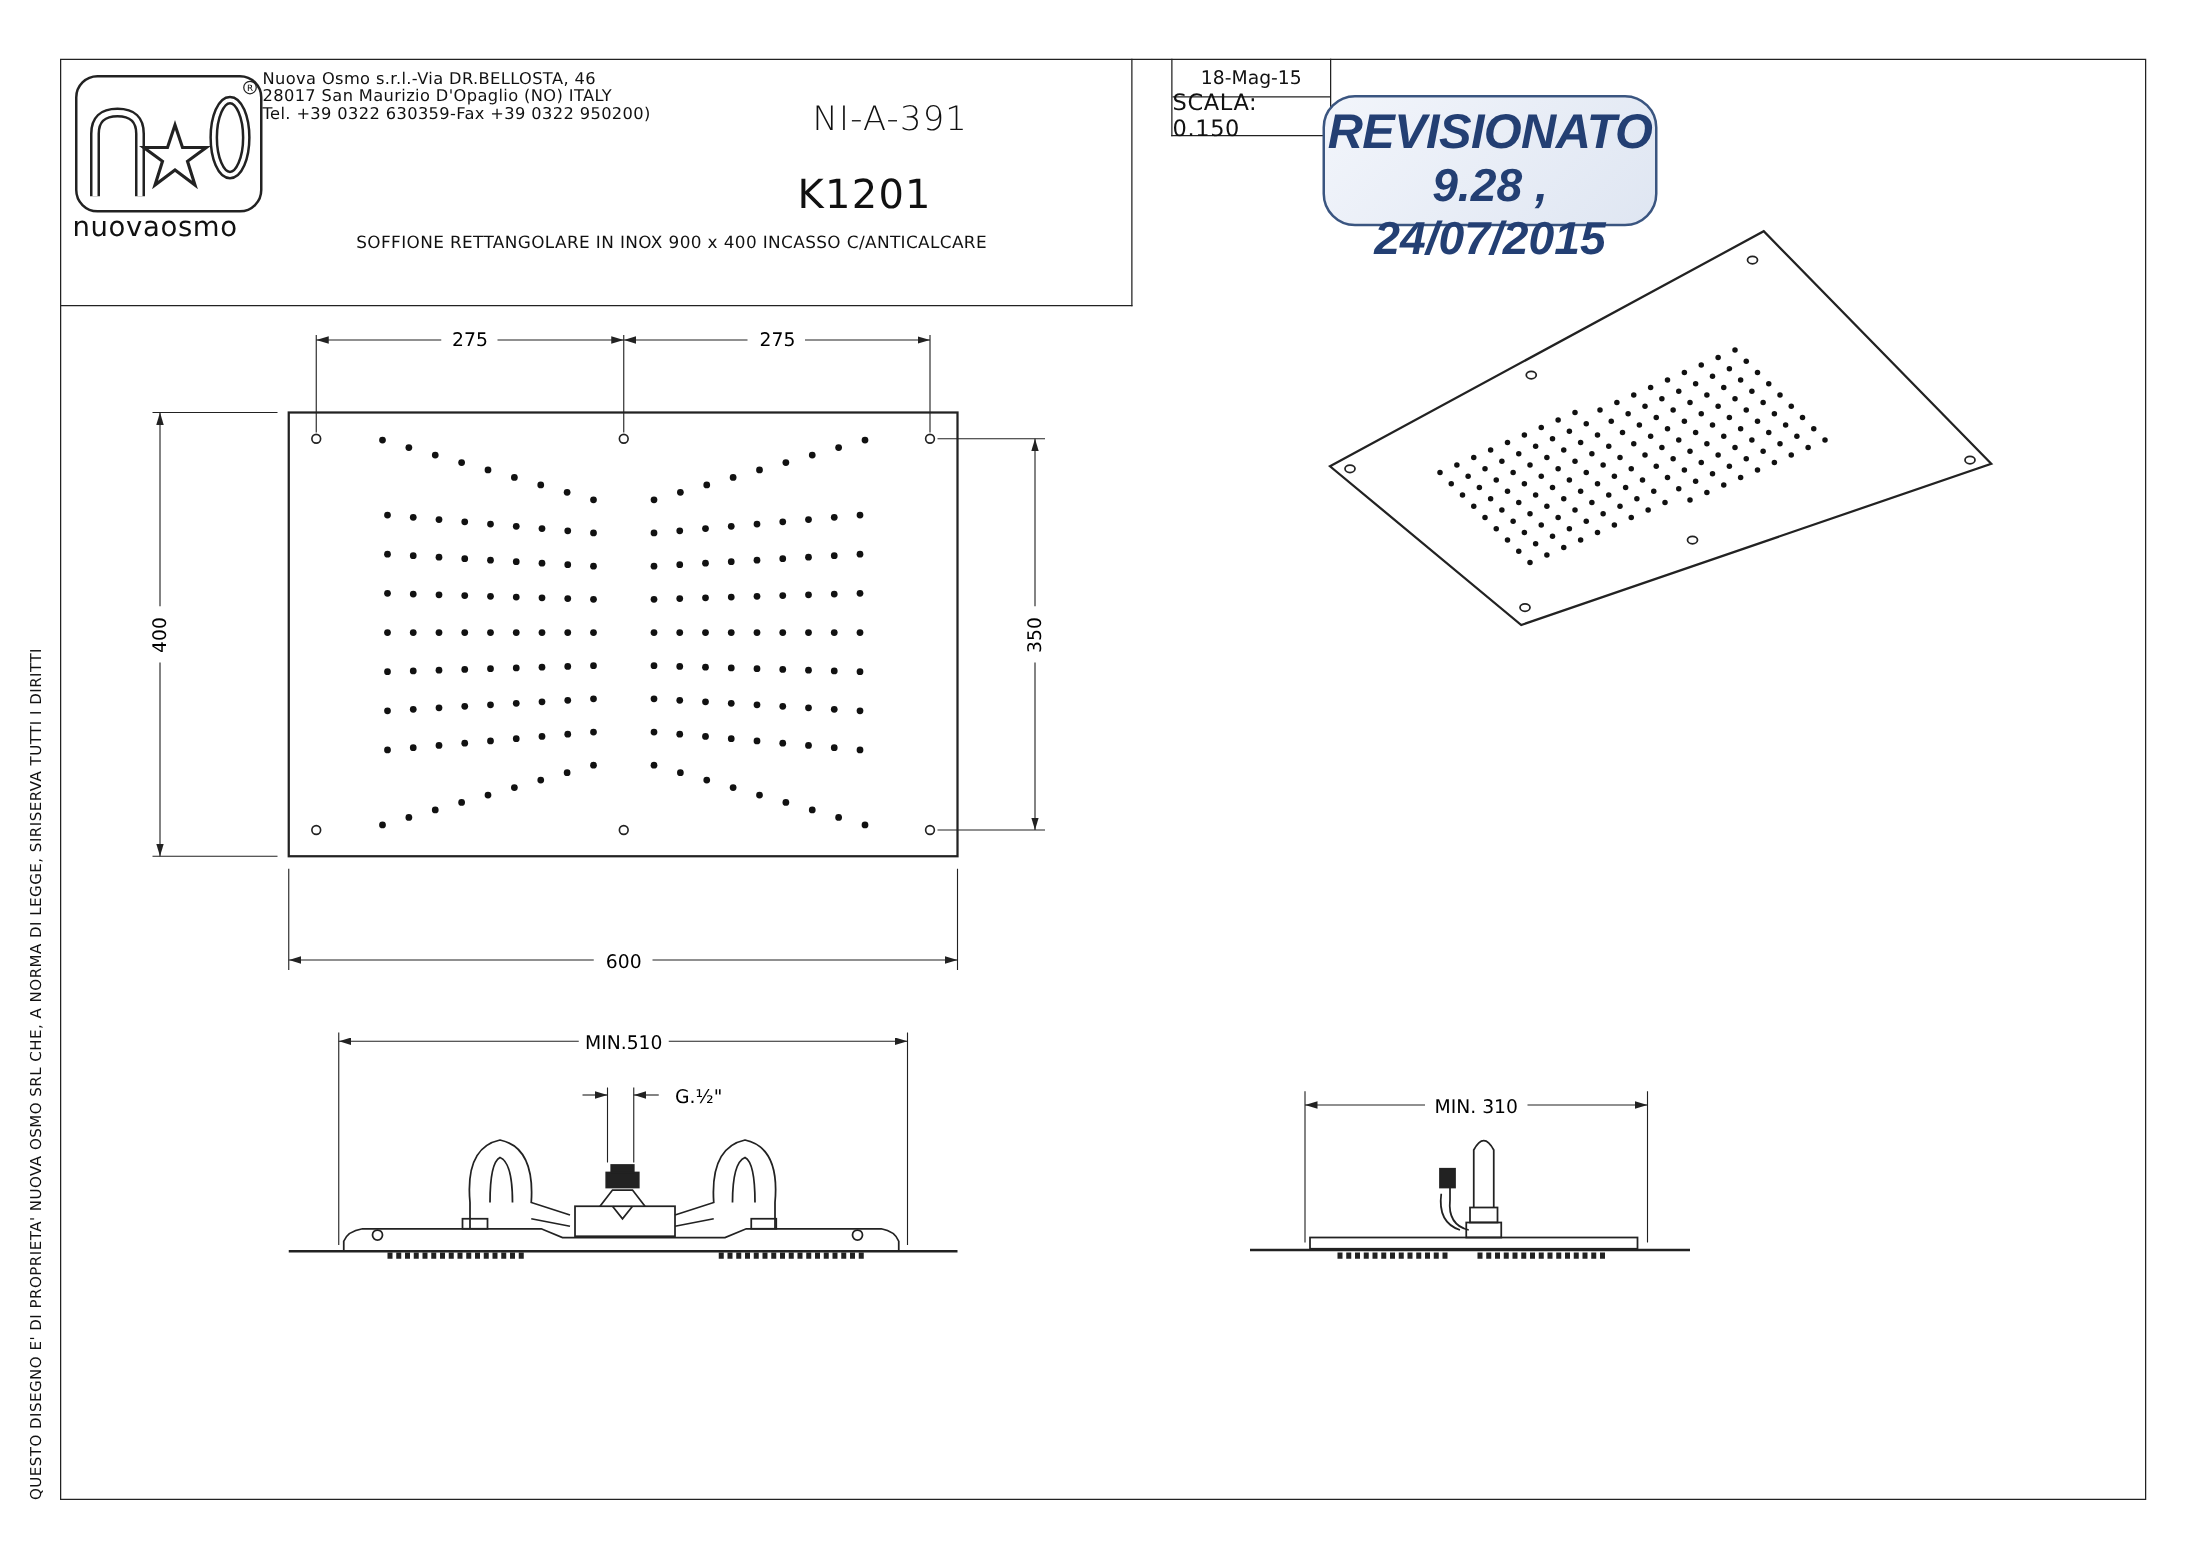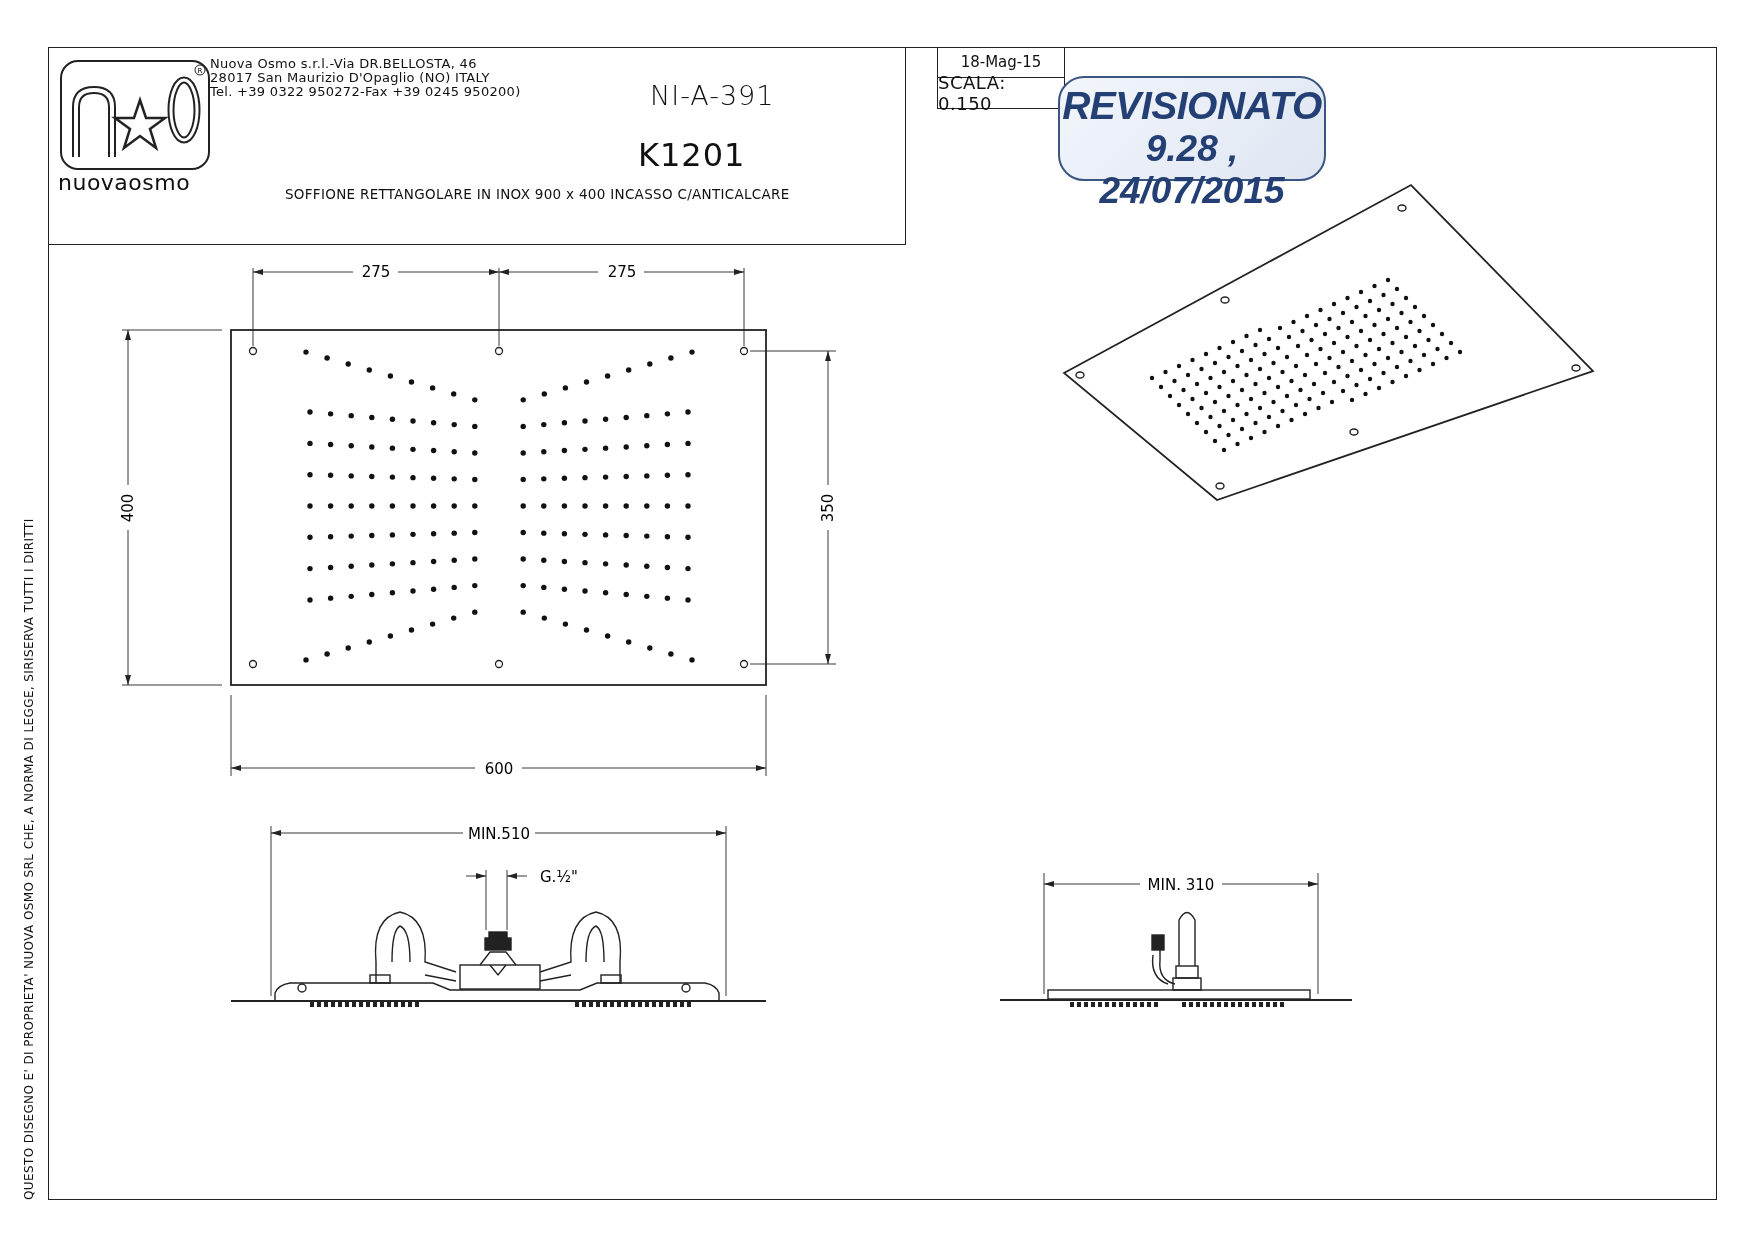--- a/index.html
+++ b/index.html
@@ -37,21 +37,21 @@
     <ellipse cx="122" cy="48" rx="13" ry="30" fill="none" stroke="#fff" stroke-width="3"></ellipse>
     <circle cx="138" cy="8" r="5" fill="none" stroke="#222" stroke-width="1"></circle>
     <text x="135.5" y="11" font-size="7" font-family="DejaVu Sans, sans-serif">R</text>
   </svg>
 </div>
 <div class="logo-word">nuovaosmo</div>
 
 <div class="addr">
   <div>Nuova Osmo s.r.l.-Via DR.BELLOSTA, 46</div>
   <div>28017 San Maurizio D'Opaglio (NO) ITALY</div>
-  <div>Tel. +39 0322 950272-Fax +39 0245 950200)</div>
+  <div>Tel. +39 0322 630359-Fax +39 0322 950200)</div>
 </div>
 <div class="code1">NI-A-391</div>
 <div class="code2">K1201</div>
 <div class="desc">SOFFIONE RETTANGOLARE IN INOX 900 x 400 INCASSO C/ANTICALCARE</div>
 
 <div class="datebox">
   <div class="r1">18-Mag-15</div>
   <div class="r2">SCALA: 0.150</div>
 </div>
 

